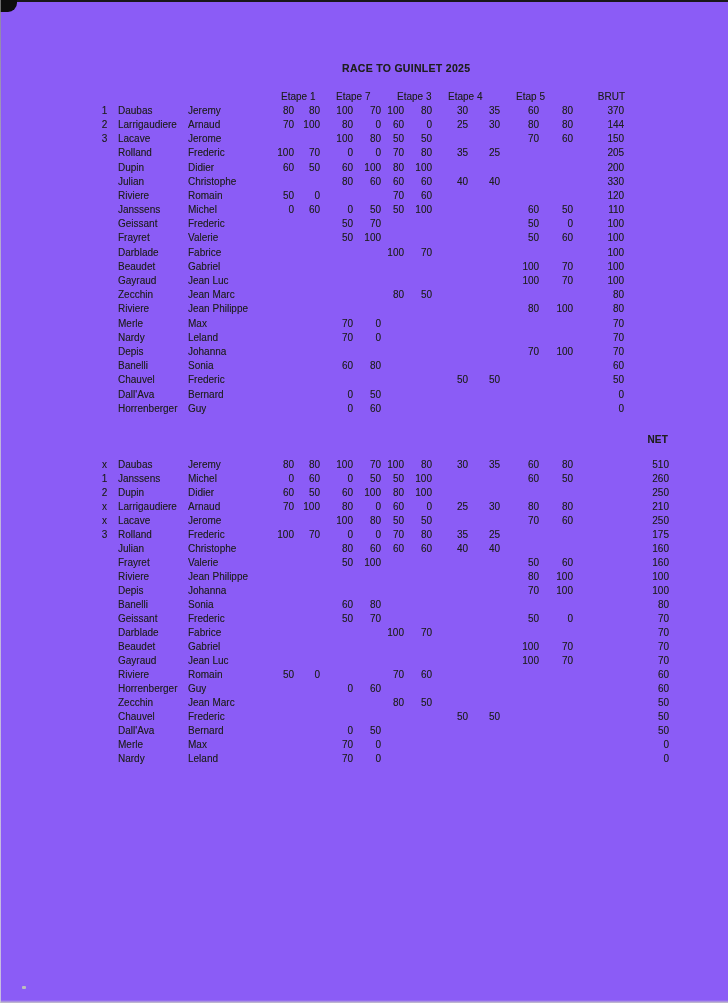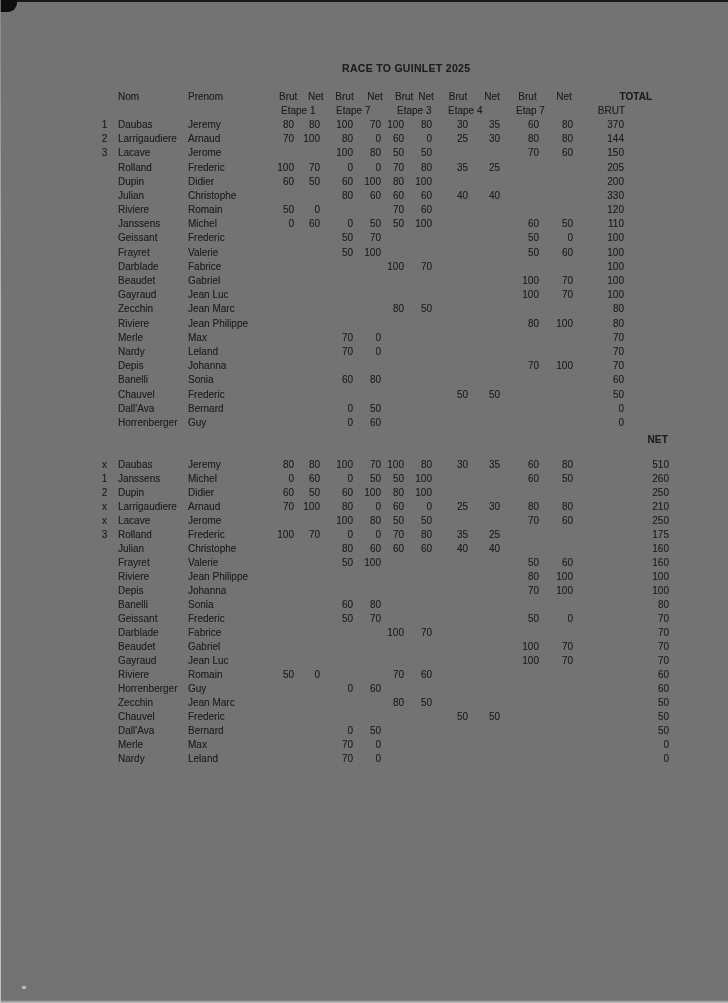--- a/index.html
+++ b/index.html
@@ -1,19 +1,19 @@
 <!DOCTYPE html>
 <html><head>
 <meta charset="utf-8">
 <style>
   html,body{margin:0;padding:0;background:#ffffff;}
   .page{
     position:relative;
     width:728px;height:1003px;
-    background:#737373;
+    background:#8b5cf6;
     overflow:hidden;
     font-family:"Liberation Sans","DejaVu Sans",sans-serif;
     color:#1e1e1e;
     text-shadow:0 0 .5px rgba(40,40,40,.45);
   }
   
   .edge-top{position:absolute;top:0;left:0;width:100%;height:1.5px;background:#181818;}
   .corner-blob{position:absolute;top:0;left:0;width:17px;height:12px;background:#0e0e0e;border-radius:0 0 9px 0;}
   .edge-left{position:absolute;top:0;left:0;width:1.3px;height:100%;
     background:linear-gradient(to bottom,#8f8f8f,#cfcfcf 30%,#dbdbdb 100%);opacity:.75;}
@@ -75,43 +75,27 @@
         <col style="width:28px">
       <col style="width:23px">
         <col style="width:28px">
       <col style="width:36px">
         <col style="width:32px">
       <col style="width:39px">
         <col style="width:34px">
       <col style="width:95px">
     </colgroup>
     <thead id="brut-head">
-        <tr class="hdr1">
-          <td class="rank"></td>
-          <td class="nom">Nom</td>
-          <td class="prenom">Prenom</td>
-          <td class="num-h">Brut</td>
-          <td class="num-h">Net</td>
-          <td class="num-h">Brut</td>
-          <td class="num-h">Net</td>
-          <td class="num-h">Brut</td>
-          <td class="num-h">Net</td>
-          <td class="num-h">Brut</td>
-          <td class="num-h">Net</td>
-          <td class="num-h">Brut</td>
-          <td class="num-h">Net</td>
-          <td class="total-h">TOTAL</td>
-        </tr>
         <tr class="hdr2">
           <td colspan="3"></td>
           <td class="etape-h" colspan="2">Etape 1</td>
           <td class="etape-h" colspan="2">Etape 7</td>
           <td class="etape-h" colspan="2">Etape 3</td>
           <td class="etape-h" colspan="2">Etape 4</td>
-          <td class="etape-h" colspan="2">Etap 7</td>
+          <td class="etape-h" colspan="2">Etap 5</td>
           <td class="total-sub">BRUT</td>
         </tr>
       </thead>
     <tbody id="brut-body">
         <tr class="data-row">
           <td class="rank">1</td>
           <td class="nom">Daubas</td>
           <td class="prenom">Jeremy</td>
           <td class="num">80</td>
           <td class="num">80</td>

